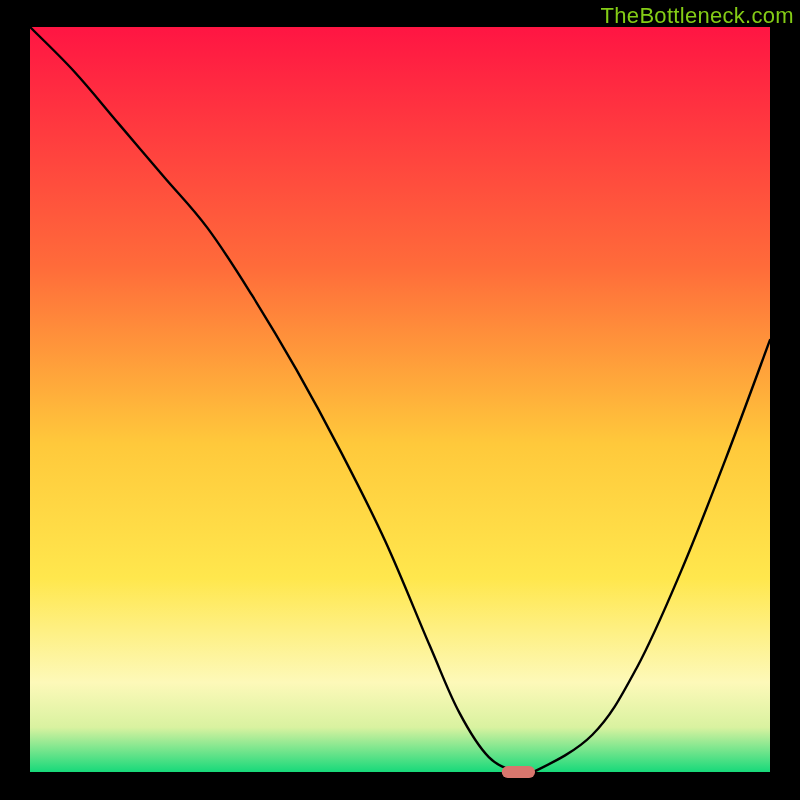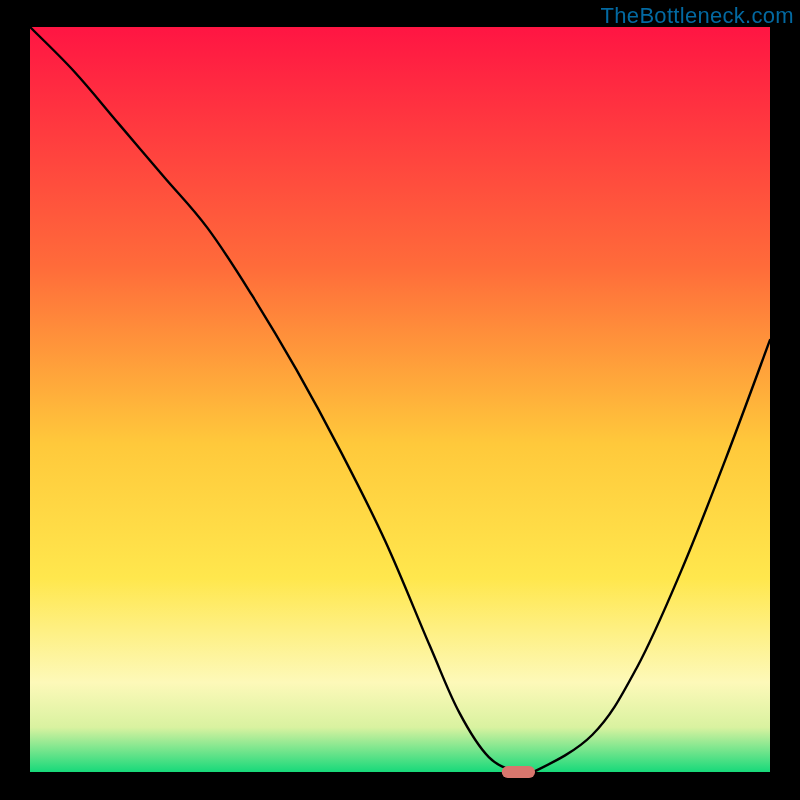--- a/index.html
+++ b/index.html
@@ -14,21 +14,21 @@
   .chart-container {
     position: relative;
     width: 800px;
     height: 800px;
     background: #000000;
   }
   .watermark {
     position: absolute;
     top: 3px;
     right: 6px;
-    color: #0369a1;
+    color: #84cc16;
     font-size: 22px;
     font-weight: 400;
     letter-spacing: 0.3px;
     z-index: 20;
   }
   svg.plot {
     position: absolute;
     top: 0;
     left: 0;
     width: 800px;

